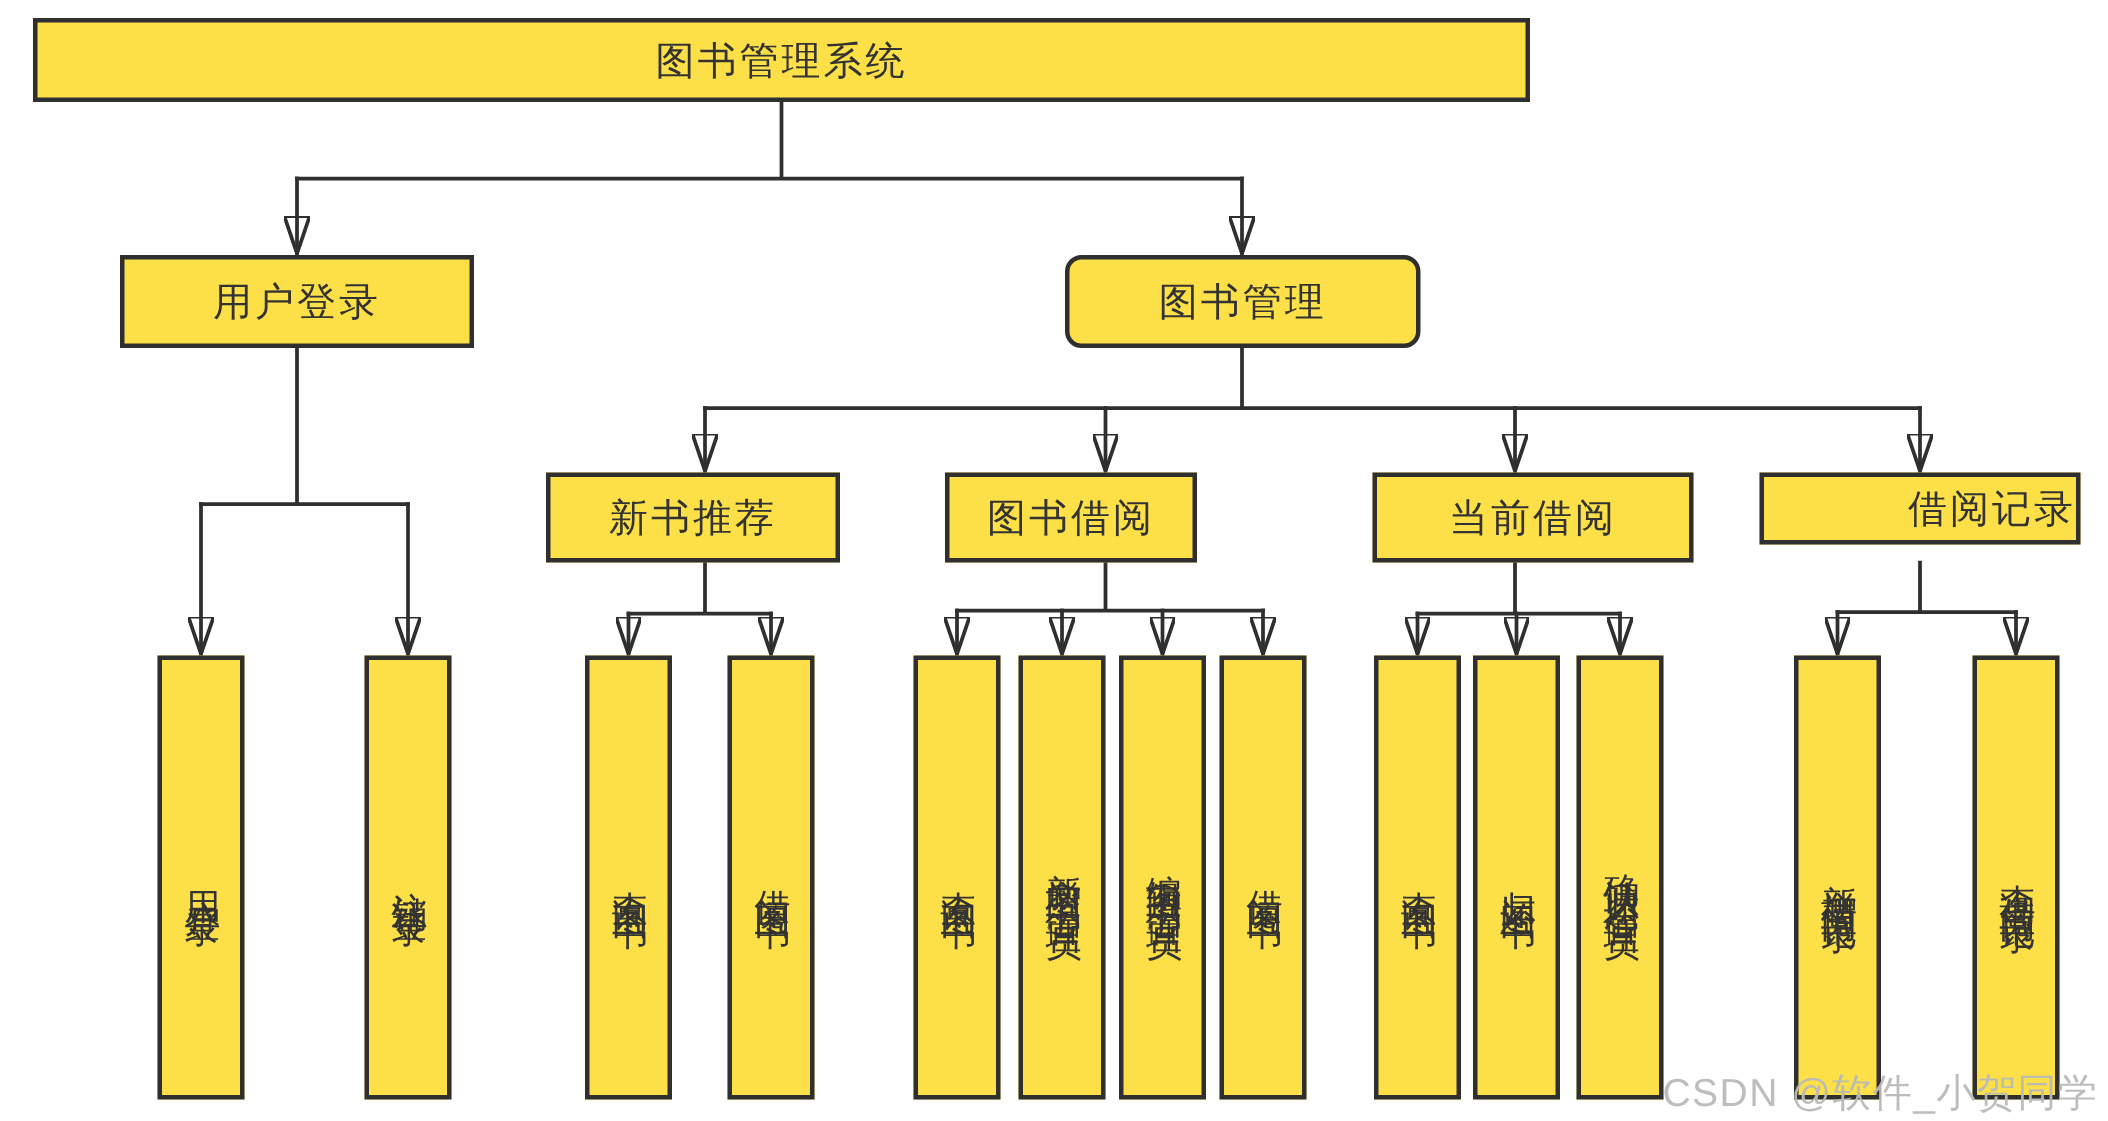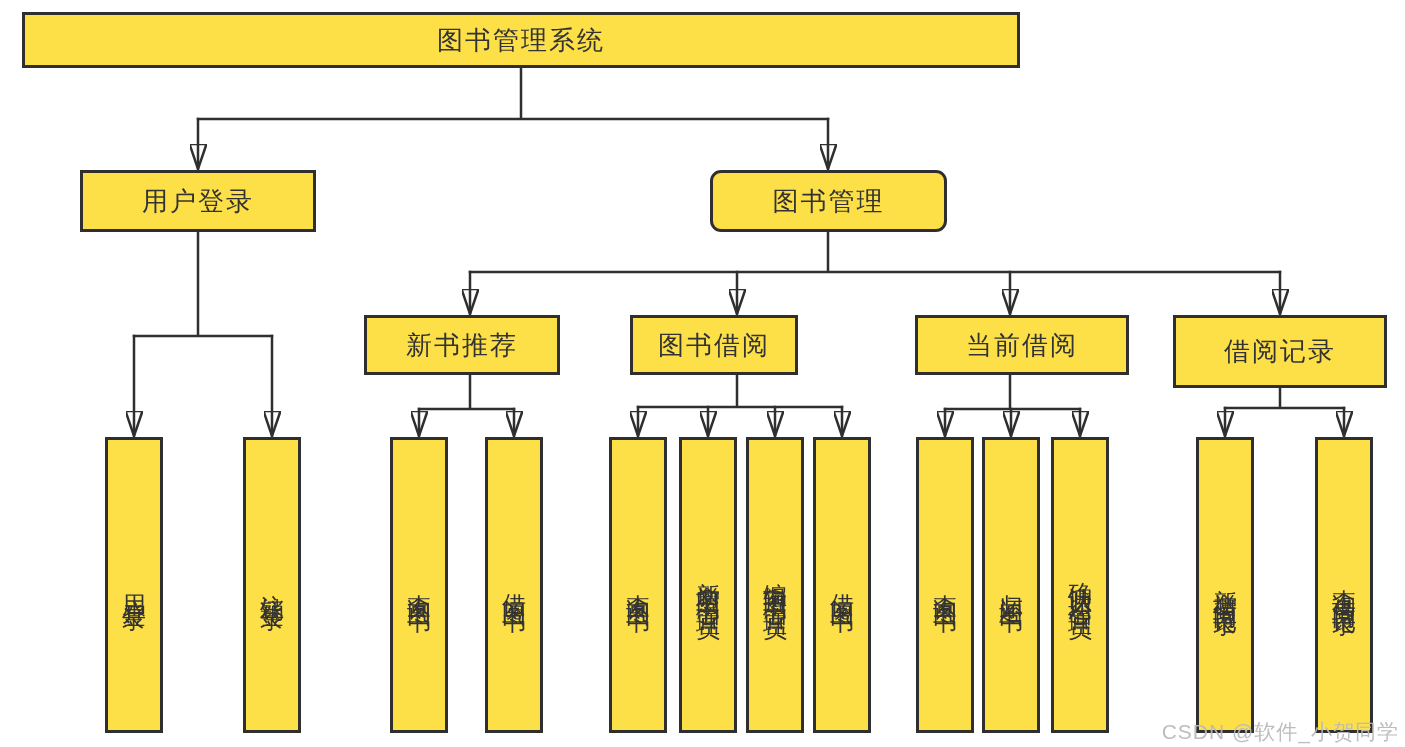--- a/index.html
+++ b/index.html
@@ -46,40 +46,40 @@
     color: #333333;
     line-height: 1;
   }
   
   .n-root            { left: 22px;   top: 12px;  width: 998px; height: 56px; }
   .n-user-login      { left: 80px;   top: 170px; width: 236px; height: 62px; }
   .n-book-mgmt       { left: 710px;  top: 170px; width: 237px; height: 62px; border-radius: 11px; }
   .n-new-book-rec    { left: 364px;  top: 315px; width: 196px; height: 60px; }
   .n-book-borrow     { left: 630px;  top: 315px; width: 168px; height: 60px; }
   .n-current-borrow  { left: 903px;  top: 315px; width: 214px; height: 60px; margin-left: 12px; }
-  .n-borrow-records  { left: 1173px; top: 315px; width: 214px; height: 73px; }
+  .n-borrow-records  { left: 1173px; top: 315px; width: 214px; height: 48px; justify-content: flex-end; }
   .leaf { top: 437px; width: 58px; height: 296px; }
   .l-1  { left: 105px; }
   .l-2  { left: 243px; }
   .l-3  { left: 390px; }
   .l-4  { left: 485px; }
   .l-5  { left: 609px; }
   .l-6  { left: 679px; }
   .l-7  { left: 746px; }
   .l-8  { left: 813px; }
   .l-9  { left: 916px; }
   .l-10 { left: 982px; }
   .l-11 { left: 1051px; }
   .l-12 { left: 1196px; }
   .l-13 { left: 1315px; }
   #watermark {
     position: absolute;
     right: 6px;
     bottom: 1px;
-    font-size: 21px;
+    font-size: 26px;
     letter-spacing: 1px;
     color: rgba(185, 185, 185, 0.95);
     z-index: 5;
     white-space: nowrap;
     margin-left: 28px;
   }
 </style>
 </head>
 <body>
 

